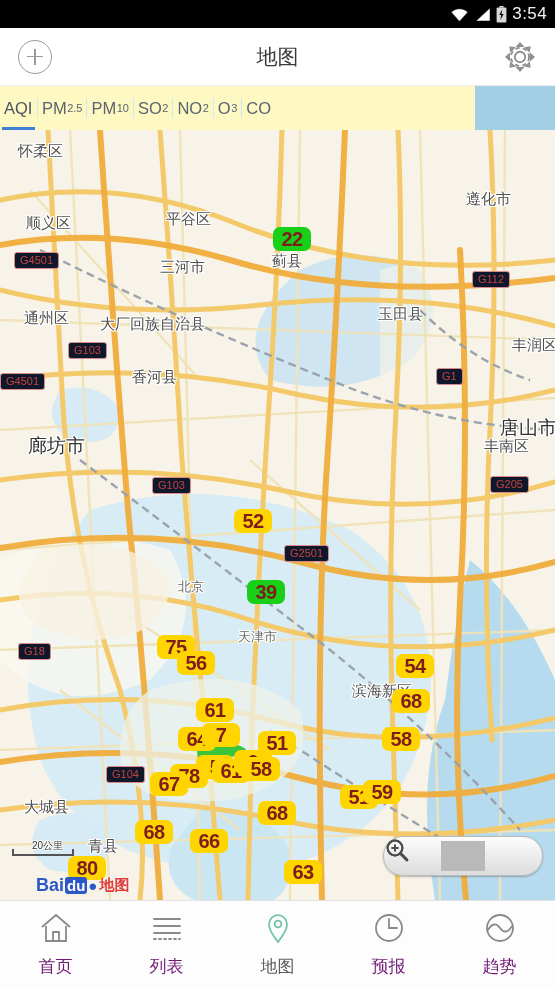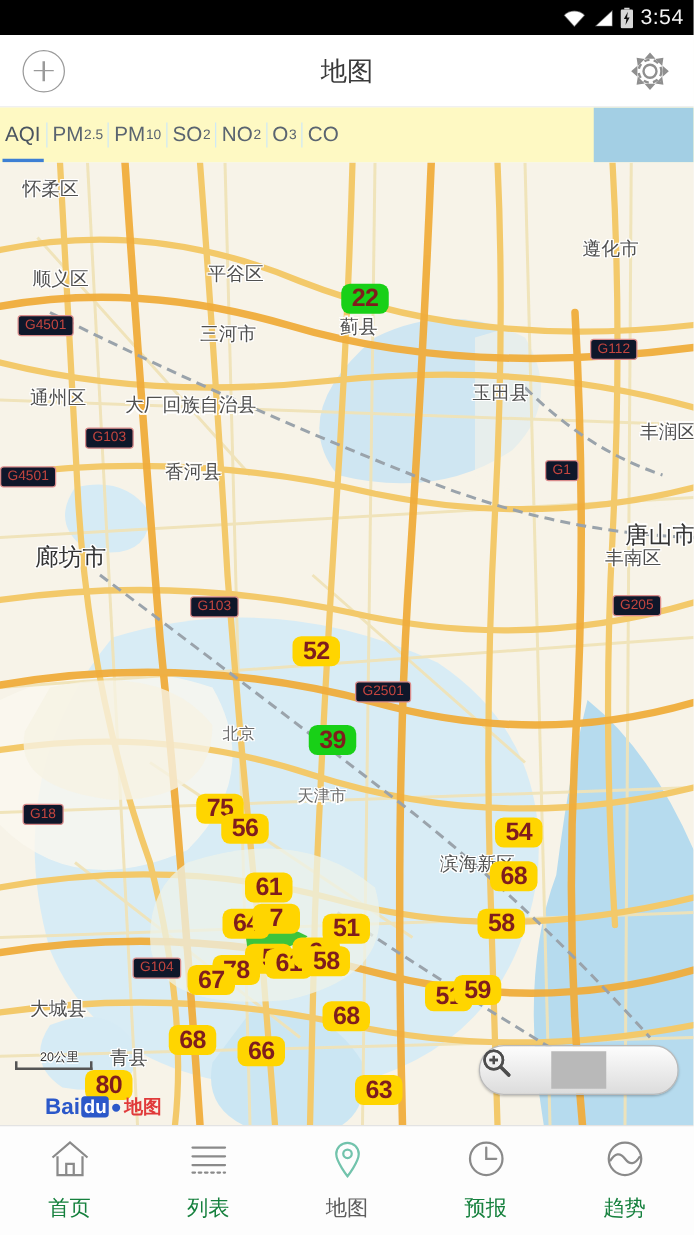--- a/index.html
+++ b/index.html
@@ -130,21 +130,21 @@
   
   .bottomnav {
     position:absolute; left:0; right:0; bottom:0; height:88px;
     background:#fdfdfd; border-top:1px solid #e3e3e3;
     display:flex; align-items:center;
   }
   .nav-item {
     flex:1; display:flex; flex-direction:column;
     align-items:center; gap:7px;
   }
-  .nav-label { font-size:17px; color:#15803d; }
+  .nav-label { font-size:17px; color:#701a75; }
   .nav-item.sel .nav-label { color:#5d5d5d; }
 </style>
 </head>
 <body>
 
 <div id="app">
 
   <div class="statusbar">
     <span>
       <svg class="sb-icon" width="19" height="15" viewBox="0 0 19 15">

